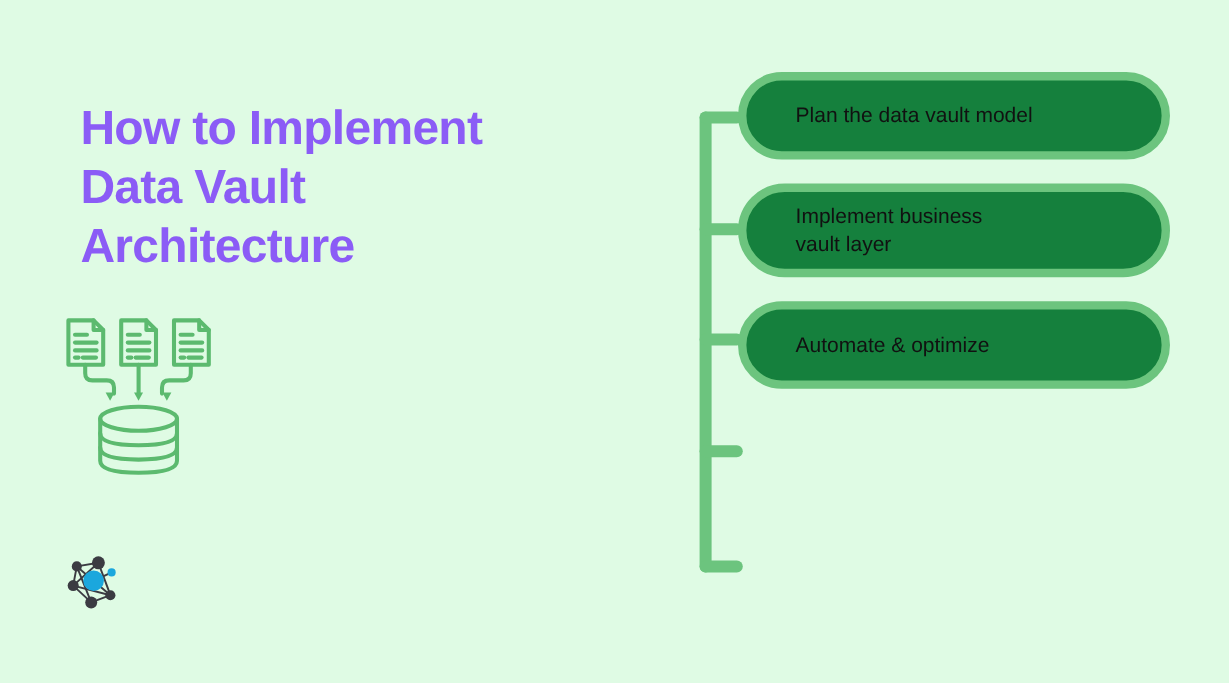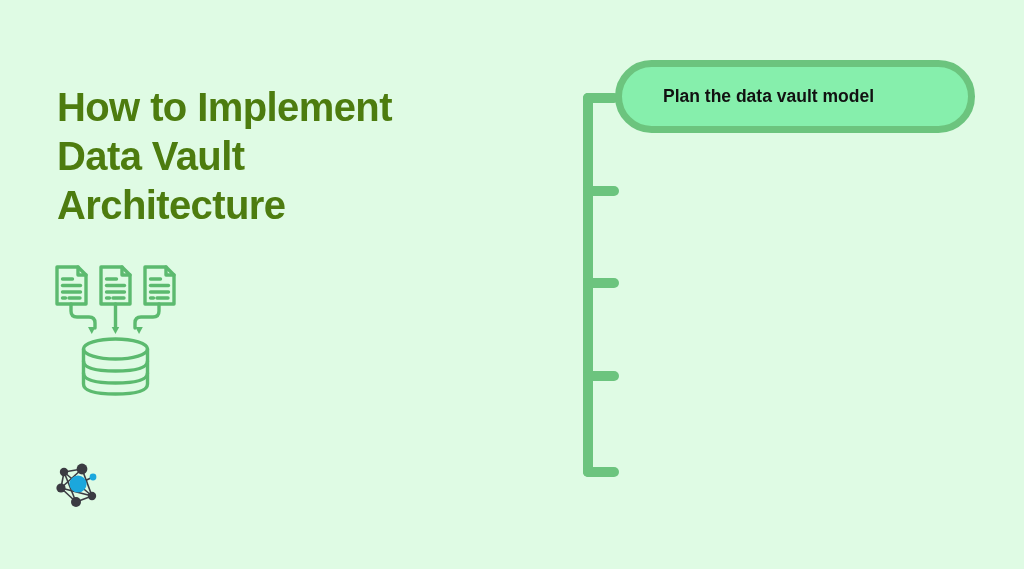--- a/index.html
+++ b/index.html
@@ -19,27 +19,27 @@
   .left-col {
     position: absolute;
     left: 0;
     top: 0;
     width: 560px;
     height: 569px;
   }
 
   .page-title {
     position: absolute;
-    left: 57px;
+    left: 67px;
     top: 56px;
     width: 470px;
     font-size: 40px;
     line-height: 49px;
     font-weight: bold;
-    color: #4d7c0f;
+    color: #8b5cf6;
     letter-spacing: -0.6px;
     white-space: pre-line;
   }
 
   
   .data-illustration {
     position: absolute;
     left: 48px;
     top: 255px;
     width: 140px;
@@ -83,28 +83,27 @@
   .steps-list {
     position: absolute;
     left: 55px;     
     top: 60px;
     width: 360px;
   }
 
   .step-pill {
     box-sizing: border-box;
     width: 360px;
-    background: #86efac;
+    background: #15803d;
     border: 7px solid #6cc47e;
     border-radius: 40px;
     display: flex;
     align-items: center;
     margin-bottom: 20px;
     position: relative;
-    font-weight: bold;
   }
   .step-pill:last-child { margin-bottom: 0; }
 
   .step-pill.one-line { height: 73px; }
   .step-pill.two-line { height: 78px; }
 
   .step-label {
     padding-left: 41px;
     padding-right: 18px;
     font-size: 17.5px;
@@ -232,17 +231,24 @@
     </svg>
   </div>
 
   <div class="steps-list">
 
     <div class="step-pill one-line">
       <span class="step-label">Plan the data vault model</span>
     </div>
 
 
-
-
+    <div class="step-pill two-line">
+      <span class="step-label">Implement business
+vault layer</span>
+    </div>
+
+
+    <div class="step-pill one-line">
+      <span class="step-label">Automate &amp; optimize</span>
+    </div>
 
   </div>
 </div>
 
 </body></html>

